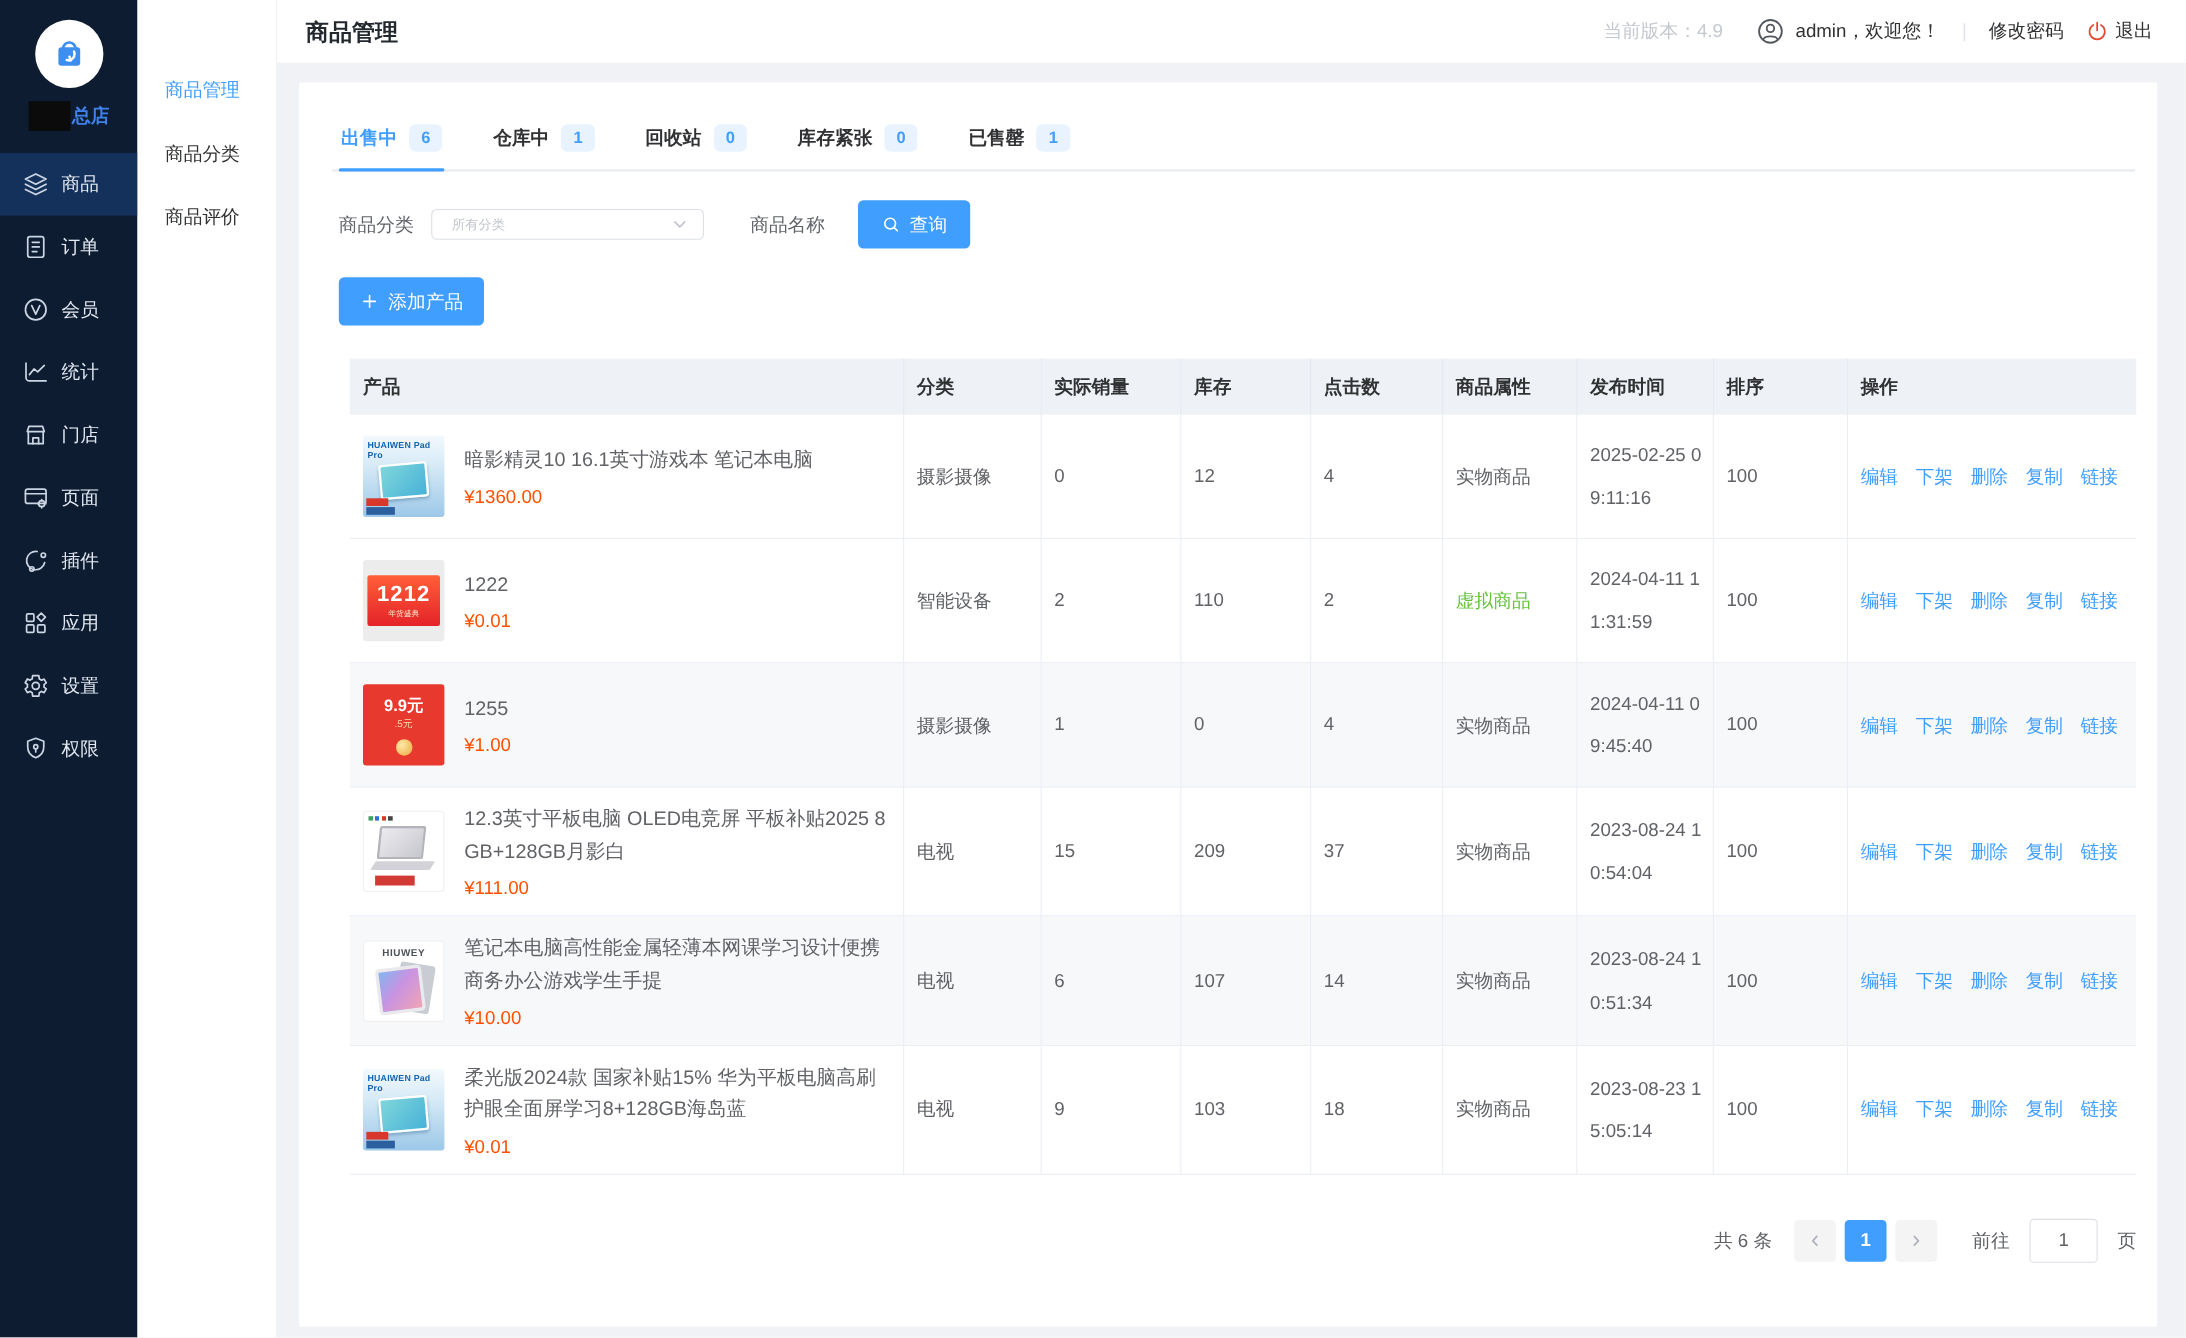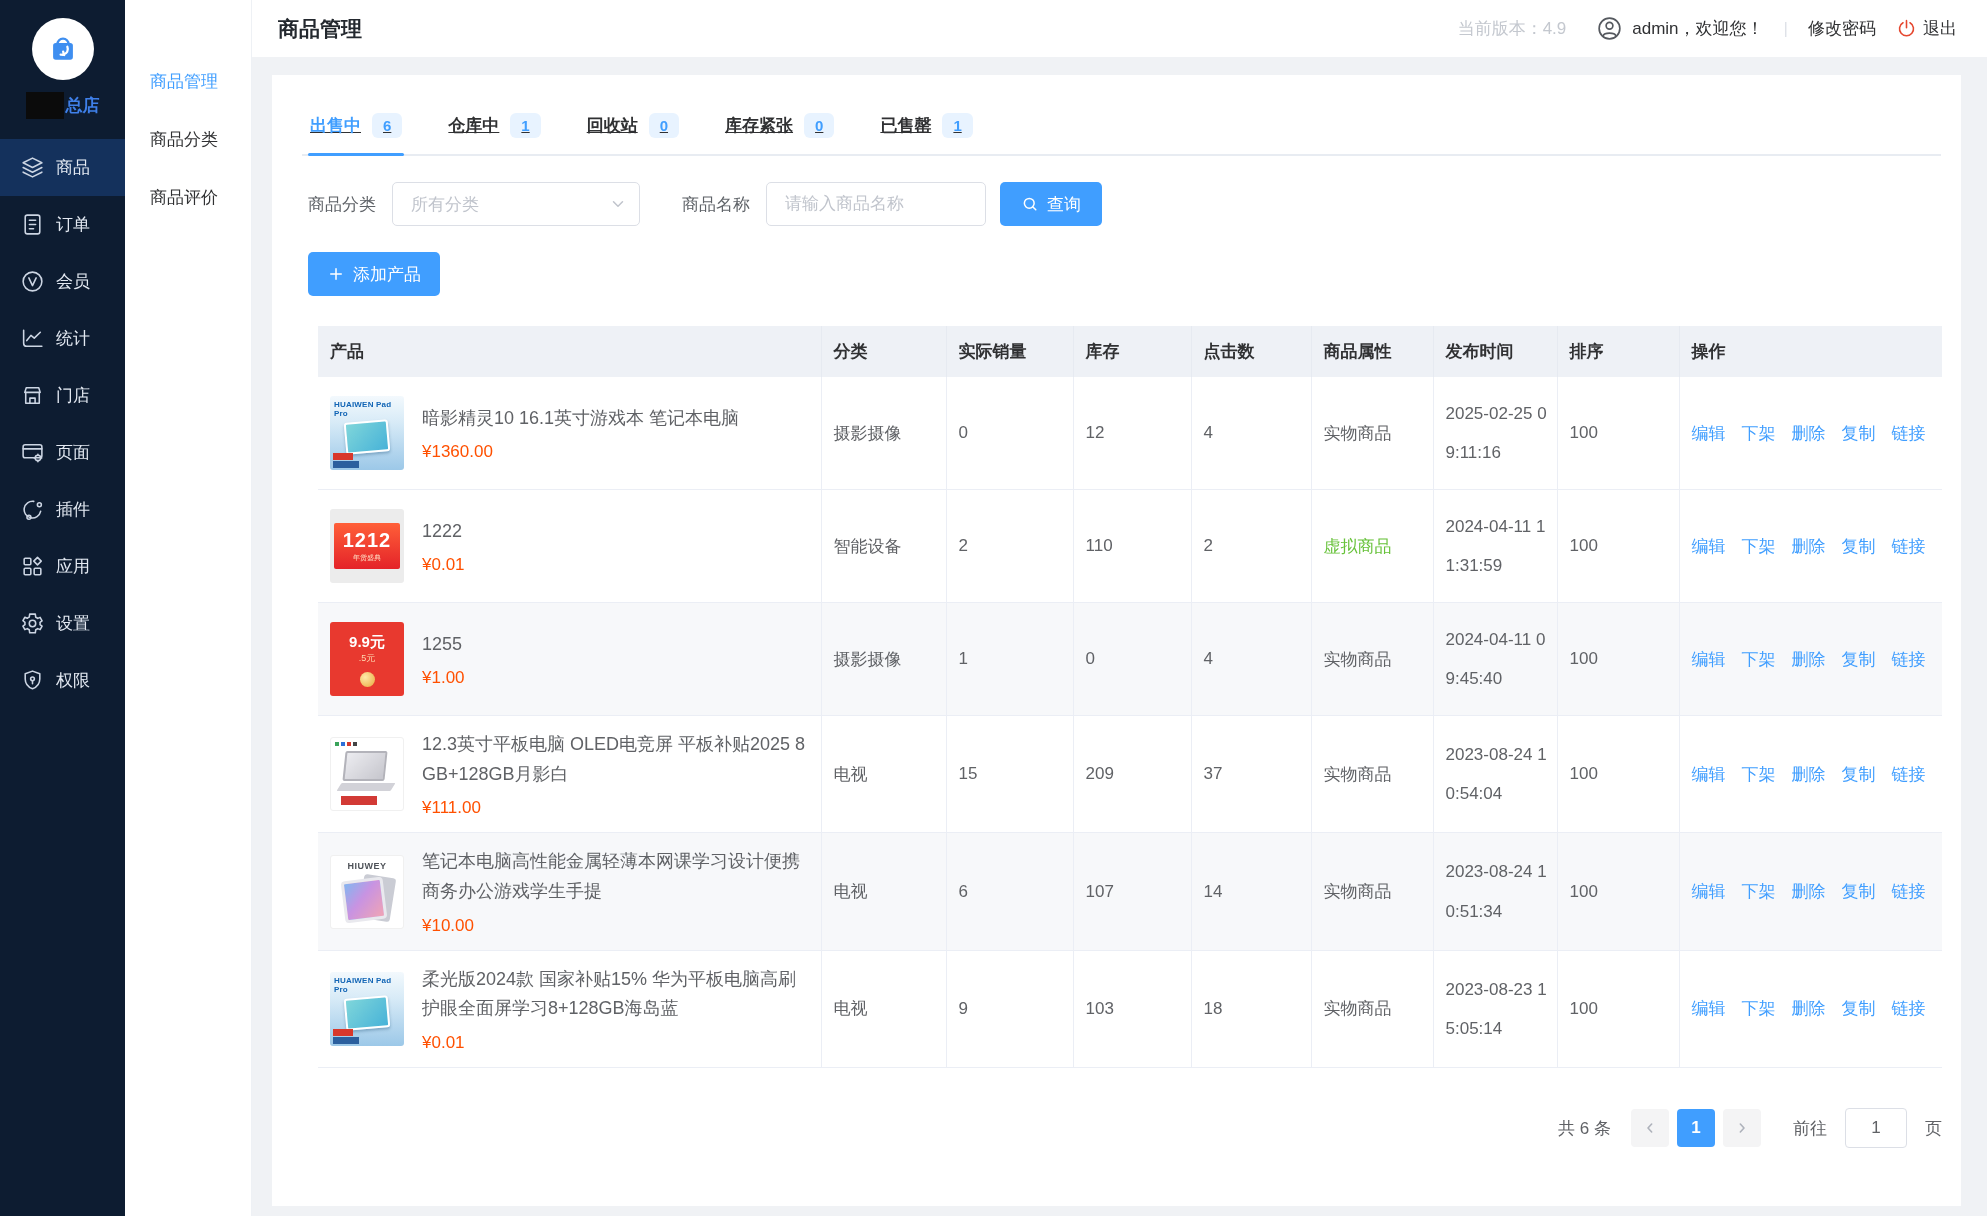--- a/index.html
+++ b/index.html
@@ -40,31 +40,31 @@
   .chpwd, .logout { cursor:pointer; }
   .logout { display:flex; align-items:center; gap:6px; }
   .power-ic { display:flex; color:#e5472f; }
   .power-ic svg { width:21px; height:21px; }
 
   .content { height:calc(1216px - 57px); padding:18px 26px 10px 20px; }
   .card { height:100%; background:#fff; padding:30px 20px 0 30px; overflow:hidden; }
 
   
   .tabs { display:flex; gap:42px; border-bottom:2px solid #e8ecf2; padding-left:6px; }
-  .tab { display:flex; align-items:center; gap:11px; padding:8px 2px 16px; cursor:pointer; position:relative;text-decoration:underline; }
+  .tab { display:flex; align-items:center; gap:11px; padding:8px 2px 16px; cursor:pointer; position:relative; }
   .tab.active::after { content:''; position:absolute; left:0; right:0; bottom:-2px; height:3px; background:#409eff; border-radius:2px; }
   .tab-lb { font-size:17px; font-weight:700; color:#303133; }
   .tab.active .tab-lb { color:#409eff; }
   .tab-badge { background:#e8f3ff; color:#409eff; font-size:15px; font-weight:700; padding:4px 11px; border-radius:6px; }
 
   
   .filter-row { margin-top:26px; display:flex; align-items:center; padding-left:6px; }
   .f-label { font-size:17px; color:#5f6368; margin-right:16px; }
   .f-label2 { margin-left:42px; }
-  .select { width:248px; height:44px; border:1px solid #dcdfe6; border-radius:5px; background:#fff; display:flex; align-items:center; justify-content:space-between; padding:0 12px 0 18px; color:#c0c4cc; font-size:17px; cursor:pointer; }
+  .select { width:248px; height:28px; border:1px solid #dcdfe6; border-radius:5px; background:#fff; display:flex; align-items:center; justify-content:space-between; padding:0 12px 0 18px; color:#c0c4cc; font-size:12px; cursor:pointer; }
   .select .chev { display:flex; color:#c0c4cc; }
   .select .chev svg { width:18px; height:18px; }
   .text-input { width:220px; height:44px; border:1px solid #dcdfe6; border-radius:5px; padding:0 18px; font-size:17px; color:#606266; outline:none; font-family:inherit; }
   .text-input::placeholder { color:#c0c4cc; }
   .btn { display:flex; align-items:center; gap:8px; background:#409eff; color:#fff; border:none; border-radius:5px; font-size:17px; cursor:pointer; font-family:inherit; }
   .search-btn { margin-left:14px; height:44px; padding:0 21px; }
   .btn .b-ic { display:flex; }
   .btn .b-ic svg { width:18px; height:18px; }
   .add-btn { margin-top:26px; margin-left:6px; height:44px; padding:0 19px; }
 
@@ -316,21 +316,20 @@
           <span class="f-label">商品分类</span>
           <div class="select">
             <span>所有分类</span>
             <span class="chev">
               <svg viewBox="0 0 24 24" fill="none" stroke="currentColor" stroke-width="2" stroke-linecap="round" stroke-linejoin="round">
                   <path d="m6 9 6 6 6-6"></path>
                 </svg>
             </span>
           </div>
           <span class="f-label f-label2">商品名称</span>
-          <input class="text-input" placeholder="请输入商品名称" style="">
           <button class="btn search-btn">
             <span class="b-ic">
               <svg viewBox="0 0 24 24" fill="none" stroke="#fff" stroke-width="2" stroke-linecap="round">
                   <circle cx="11" cy="11" r="6.5"></circle>
                   <path d="m15.9 15.9 3.8 3.8"></path>
                 </svg>
             </span>
             <span>查询</span>
           </button>
         </div>

